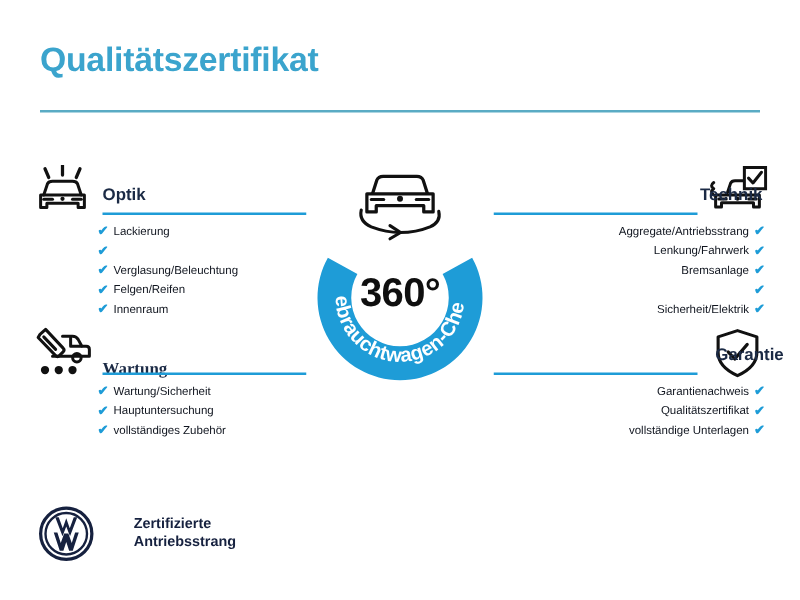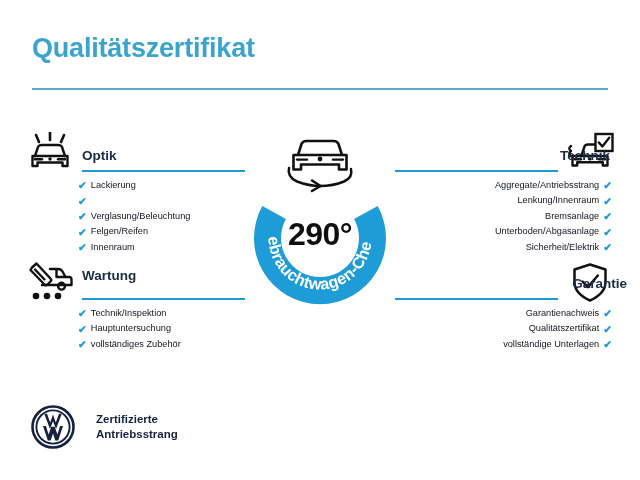--- a/index.html
+++ b/index.html
@@ -82,21 +82,21 @@
   .list.left .chk { margin-right: 4px; }
   .list.right .chk { margin-left: 4px; }
 
   
   #head-optik   { left: 82px;  top: 148px; }
   #rule-optik   { left: 82px;  top: 170px; width: 163px; }
   #icon-optik   { left: 28px;  top: 132px; }
   #list-optik   { left: 78px;  top: 178px; }
 
   
-  #head-wartung { left: 82px;  top: 268px; }
+  #head-wartung { left: 82px;  top: 287px; font-family: Liberation Serif, serif; }
   #rule-wartung { left: 82px;  top: 298px; width: 163px; }
   #icon-wartung { left: 28px;  top: 261px; }
   #list-wartung { left: 78px;  top: 306px; }
 
   
   #head-technik { right: 78px; top: 148px; }
   #rule-technik { left: 395px; top: 170px; width: 163px; }
   #icon-technik { left: 566px; top: 132px; }
   #list-technik { right: 76px; top: 178px; }
 
@@ -128,21 +128,21 @@
 
   
   .footer {
     position: absolute;
     left: 30px;
     top: 404px;
     display: flex;
     align-items: center;
   }
   .footer-text {
-    margin-left: 20px;
+    margin-left: 31px;
     font-size: 11.5px;
     font-weight: bold;
     color: #16213f;
     line-height: 15px;
     white-space: nowrap;
   }
 </style>
 </head>
 <body>
 
@@ -206,29 +206,28 @@
     </svg>
   </div>
   <div class="section-head" id="head-technik">Technik</div>
   <div class="section-rule" id="rule-technik"></div>
   <div class="list right" id="list-technik">
     <div class="row">
         <span>Aggregate/Antriebsstrang</span>
         <span class="chk">✔</span>
       </div>
     <div class="row">
-        <span>Lenkung/Innenraum</span>
+        <span>Lenkung/Fahrwerk</span>
         <span class="chk">✔</span>
       </div>
     <div class="row">
         <span>Bremsanlage</span>
         <span class="chk">✔</span>
       </div>
     <div class="row">
-        <span>Unterboden/Abgasanlage</span>
         <span class="chk">✔</span>
       </div>
     <div class="row">
         <span>Sicherheit/Elektrik</span>
         <span class="chk">✔</span>
       </div>
   </div>
 
   <div class="icon-box" id="icon-wartung">
     <svg width="46" height="42" viewBox="0 0 46 42">
@@ -242,21 +241,21 @@
       <circle cx="8" cy="35" r="3.3" fill="#111111"></circle>
       <circle cx="19" cy="35" r="3.3" fill="#111111"></circle>
       <circle cx="30" cy="35" r="3.3" fill="#111111"></circle>
     </svg>
   </div>
   <div class="section-head" id="head-wartung">Wartung</div>
   <div class="section-rule" id="rule-wartung"></div>
   <div class="list left" id="list-wartung">
     <div class="row">
         <span class="chk">✔</span>
-        <span>Technik/Inspektion</span>
+        <span>Wartung/Sicherheit</span>
       </div>
     <div class="row">
         <span class="chk">✔</span>
         <span>Hauptuntersuchung</span>
       </div>
     <div class="row">
         <span class="chk">✔</span>
         <span>vollständiges Zubehör</span>
       </div>
   </div>
@@ -309,21 +308,21 @@
         </g>
       </g>
 
       <defs>
         <path id="arcpath" d="M 92 116 m -51.5 0 a 51.5 51.5 0 1 0 103 0" transform="rotate(0 92 116)"></path>
       </defs>
       <text font-family="Liberation Sans, sans-serif" font-size="16.2" font-weight="bold" fill="#ffffff" letter-spacing="0.2">
         <textPath href="#arcpath" startOffset="50%" text-anchor="middle">Gebrauchtwagen-Check</textPath>
       </text>
     </svg>
-    <div class="badge-num">290°</div>
+    <div class="badge-num">360°</div>
   </div>
 
   <div class="footer">
     <svg width="46" height="46" viewBox="0 0 46 46">
       <circle cx="23" cy="23" r="20.5" fill="none" stroke="#16213f" stroke-width="2.6"></circle>
       <circle cx="23" cy="23" r="16.6" fill="none" stroke="#16213f" stroke-width="1.9"></circle>
       <path d="M14.2 9.8 L17.0 9.8 L20.2 18.6 L23.0 10.6 L25.8 18.6 L29.0 9.8 L31.8 9.8
                L26.0 25.0 L23.0 17.2 L20.0 25.0 Z" fill="#16213f"></path>
       <path d="M13.0 22.0 L15.9 22.0 L18.6 30.4 L21.3 22.8 L24.7 22.8 L27.4 30.4 L30.1 22.0
                L33.0 22.0 L28.2 36.5 L25.3 36.5 L23.0 29.6 L20.7 36.5 L17.8 36.5 Z" fill="#16213f"></path>

